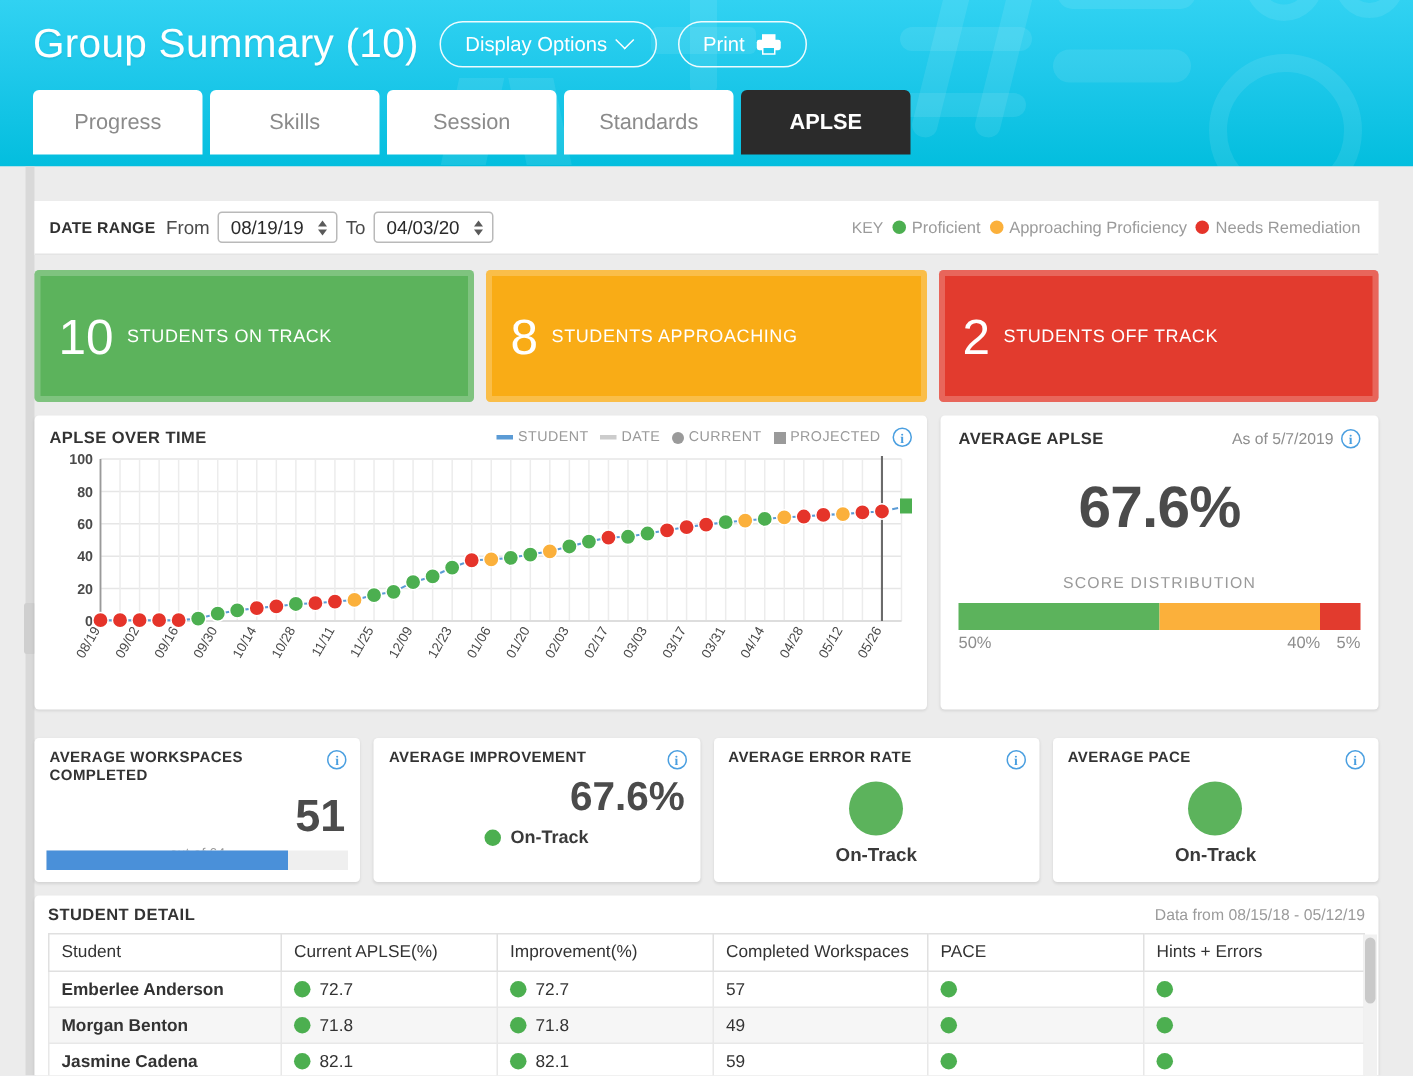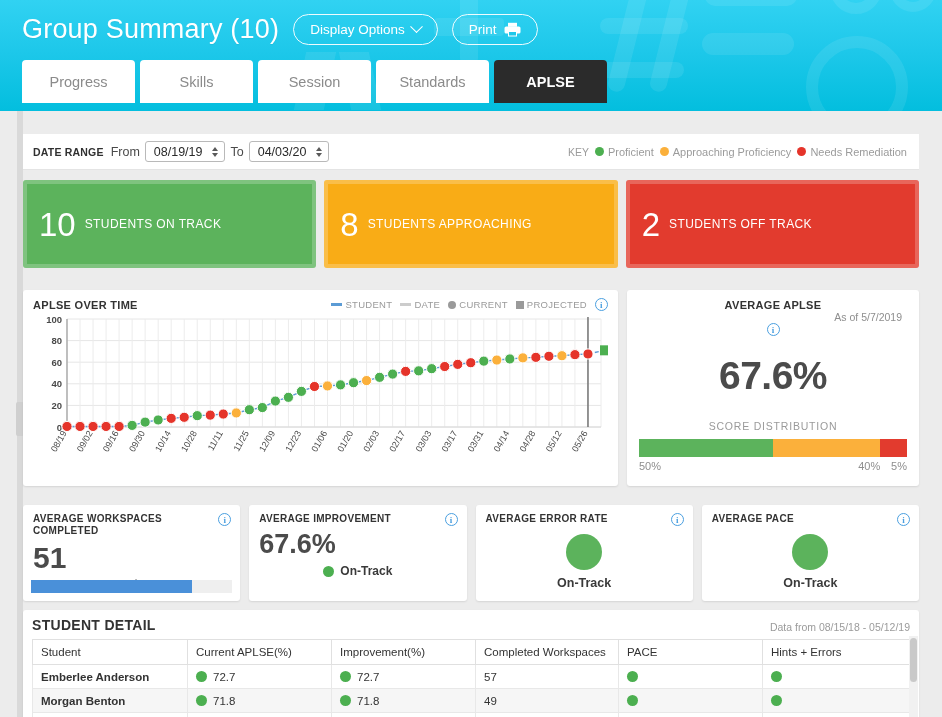--- a/index.html
+++ b/index.html
@@ -106,65 +106,65 @@
   .tile {
     flex:1; height: 88px; border-radius: 3px;
     display:flex; align-items:center; padding-left: 16px; gap:9px;
     color:#fff;
     box-shadow: inset 0 0 0 4px rgba(255,255,255,.22);
   }
   .tile .big { font-size: 33px; font-weight: 300; line-height: 1; }
   .tile .cap { font-size: 12px; letter-spacing:.4px; font-weight:400; }
 
   
-  .row2 { display:flex; gap: 9px; padding-top: 22px; }
+  .row2 { display:flex; gap: 9px; padding-top: 9px; }
   .card { background:#fff; border-radius: 3px; box-shadow: 0 1px 2px rgba(0,0,0,.10); }
   .chart-card { width: 595px; height: 196px; padding: 8px 10px 4px 10px; position:relative; }
   .card-title { font-size: 11px; font-weight: bold; color:#333; letter-spacing:.3px; }
   .chart-head { display:flex; align-items:center; }
   .legend { margin-left:auto; display:flex; align-items:center; gap:8px; color:#9a9a9a; font-size:9.5px; letter-spacing:.3px;}
   .lg { display:flex; align-items:center; gap:3px;}
   .lg .ln { width:11px; height:2.5px; display:inline-block;}
   .lg .cir { width:8px;height:8px;border-radius:50%;background:#9a9a9a;display:inline-block;}
   .lg .sq { width:8px;height:8px;background:#9a9a9a;display:inline-block;}
   .info-i {
     width:13px;height:13px;border-radius:50%;border:1.4px solid #4a9fe0;color:#4a9fe0;
     font-size:9px; font-weight:bold; display:inline-flex;align-items:center;justify-content:center;
     font-family:"Liberation Serif", serif; cursor:pointer; flex:none;
   }
   .plot { position:relative; height: 175px; }
   .plot svg { display:block; }
 
   .avg-card { width: 292px; height: 196px; padding: 9px 12px; position:relative; display:flex; flex-direction:column;}
-  .avg-head { display:flex; align-items:center;flex-direction:column; }
+  .avg-head { display:flex; align-items:center; }
   .avg-asof { margin-left:auto; font-size:10.5px; color:#8e8e8e; margin-right:5px;}
   .avg-big { text-align:center; font-size: 39px; font-weight:bold; color:#4b4b4b; margin-top: 18px; letter-spacing:-.5px;}
   .avg-sd { text-align:center; font-size: 10.5px; color:#9a9a9a; letter-spacing:.8px; margin-top: 22px;}
   .dist { display:flex; height: 18px; margin-top: 7px; }
   .dist-lbls { display:flex; font-size:11px; color:#8e8e8e; margin-top:3px;}
 
   
   .row3 { display:flex; gap: 9px; padding-top: 19px; }
   .mcard { flex:1; height: 96px; padding: 8px 10px; position:relative; }
   .mcard .mt { font-size: 10px; font-weight:bold; color:#333; letter-spacing:.3px; line-height:1.22; max-width: 150px;}
   .mcard .mi { position:absolute; right: 9px; top: 8px; }
-  .m-num { text-align:left; font-size: 30px; font-weight:bold; color:#4b4b4b; margin-top: 4px;}
+  .m-num { text-align:right; font-size: 30px; font-weight:bold; color:#4b4b4b; margin-top: 4px;}
   .m-num.small { font-size: 27px; }
   .m-sub { text-align:center; font-size: 9.5px; color:#9a9a9a; margin-top: 2px;}
   .m-bar { position:absolute; left:8px; right:8px; bottom: 8px; height: 13px; background:#efefef; }
   .m-bar span { display:block; height:100%; background:#4a90d9; }
   .m-ontrack { display:flex; align-items:center; justify-content:center; gap:6px; font-size: 12px; font-weight:bold; color:#3a3a3a; margin-top: 4px;}
   .m-bigdot { width: 36px; height: 36px; border-radius:50%; margin: 9px auto 0; }
   .m-ontrack2 { text-align:center; font-size: 12.5px; font-weight:bold; color:#3a3a3a; margin-top: 6px;}
   .dotsm { width:11px;height:11px;border-radius:50%;display:inline-block;}
 
   
   .tbl-card { margin-top: 9px; background:#fff; border-radius:3px; box-shadow:0 1px 2px rgba(0,0,0,.10); padding: 7px 9px 0 9px; height: 133px; overflow:hidden; position:relative;}
   .tbl-head { display:flex; align-items:flex-end; padding-bottom:6px;}
-  .tbl-title { font-size: 14px; font-weight:bold; color:#333; letter-spacing:.3px;}
+  .tbl-title { font-size: 11px; font-weight:bold; color:#333; letter-spacing:.3px;}
   .tbl-from { margin-left:auto; font-size: 10.5px; color:#9b9b9b;}
   table { border-collapse: collapse; width: 100%; table-layout: fixed; }
   th {
     text-align:left; font-size: 11.5px; font-weight: normal; color:#333;
     padding: 6px 8px; border: 1px solid #e0e0e0; background:#fff;
   }
   td { font-size: 11.5px; color:#333; padding: 5px 8px; border: 1px solid #e8e8e8; height: 24px;}
   tbody tr:nth-child(even) { background: #f6f6f6; }
   td.nm { font-weight: bold; }
   .cellv { display:flex; align-items:center; gap:6px; }

